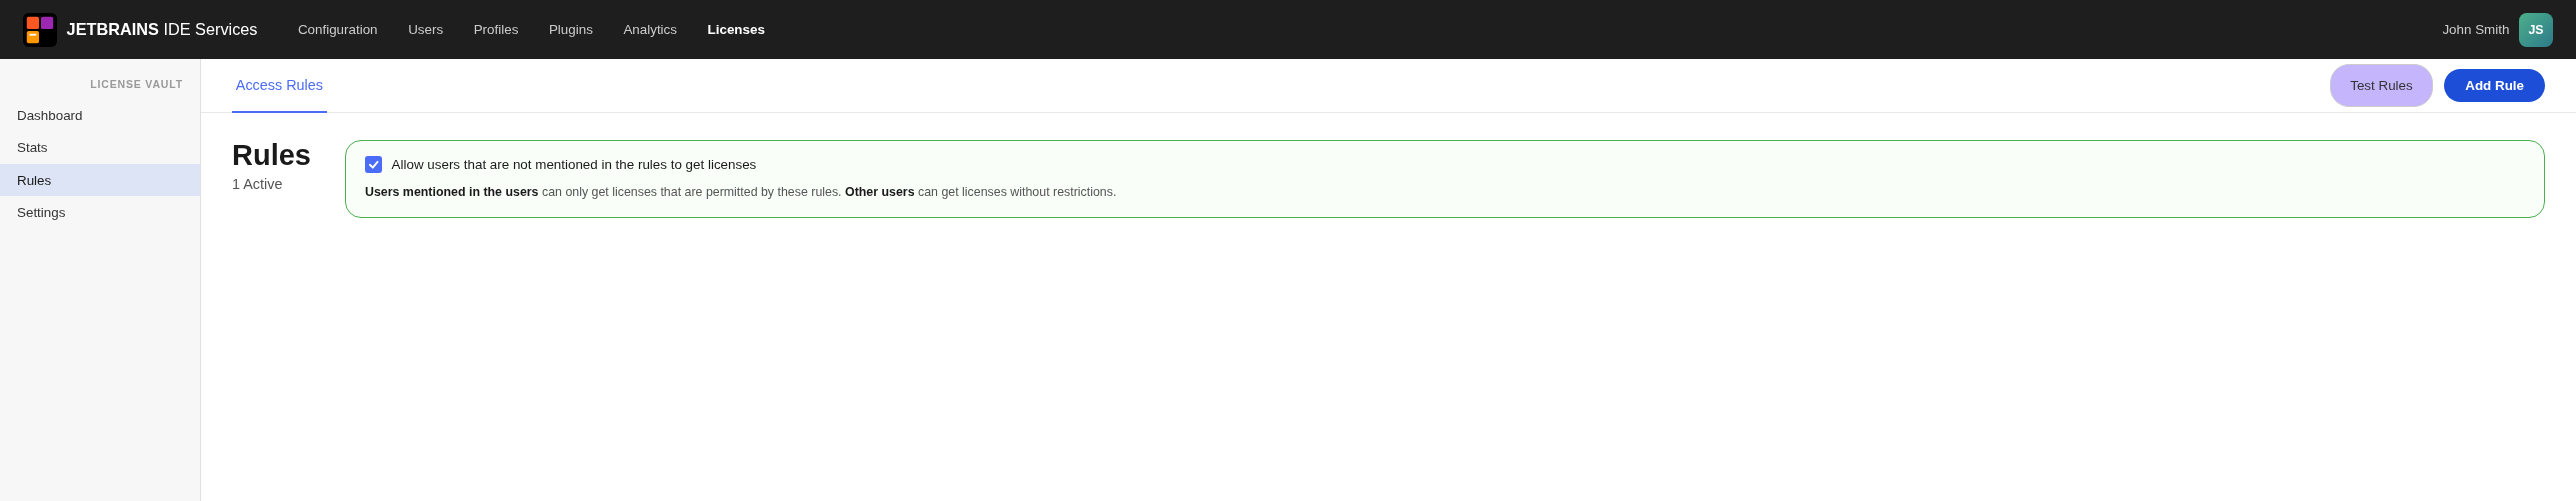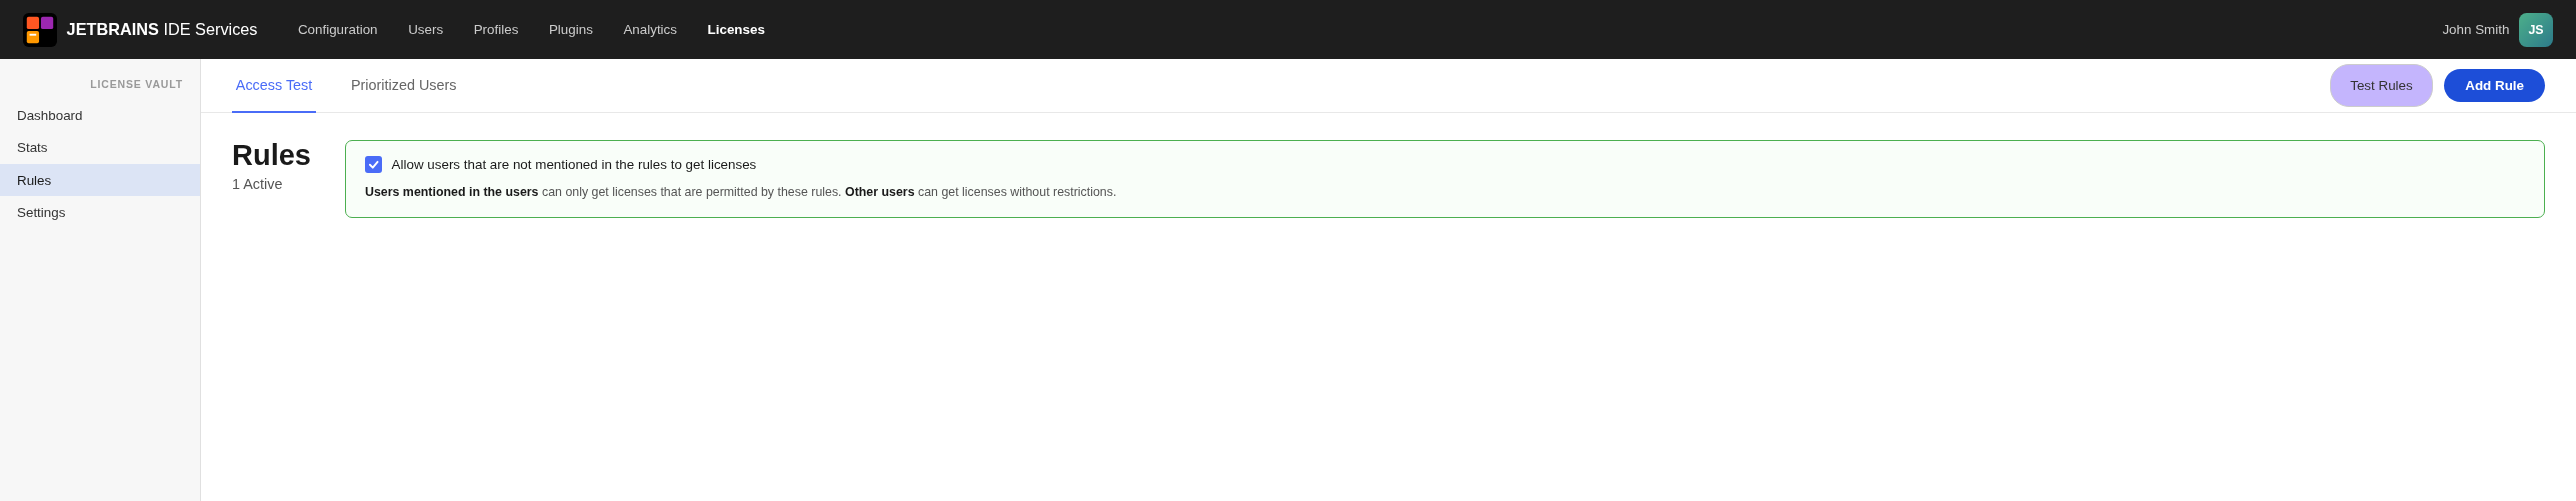--- a/index.html
+++ b/index.html
@@ -190,21 +190,21 @@
     .rules-count {
       font-size: 14.4px;
       color: #555555;
       margin-top: 3.8px;
     }
 
     
     .rule-card {
       flex: 1;
       border: 1.9px solid #4caf50;
-      border-radius: 7px;
+      border-radius: 16px;
       padding: 15.3px 19px;
       background: #f9fef9;
     }
     .rule-card-header {
       display: flex;
       align-items: center;
       gap: 9.6px;
       margin-bottom: 9.6px;
     }
     .checkbox-icon {
@@ -281,24 +281,21 @@
     </div>
     <div class="sidebar-item">
       <span>Settings</span>
     </div>
   </aside>
 
   <main class="main-panel">
 
     <div class="tabs-bar">
       <div class="tab-item active">
-        <span>Access Test</span>
-      </div>
-      <div class="tab-item">
-        <span>Prioritized Users</span>
+        <span>Access Rules</span>
       </div>
       <div class="tabs-actions">
         <button class="btn-test-rules">Test Rules</button>
         <button class="btn-add-rule">Add Rule</button>
       </div>
     </div>
 
     <div class="rules-content">
 
       <div class="rules-summary">

